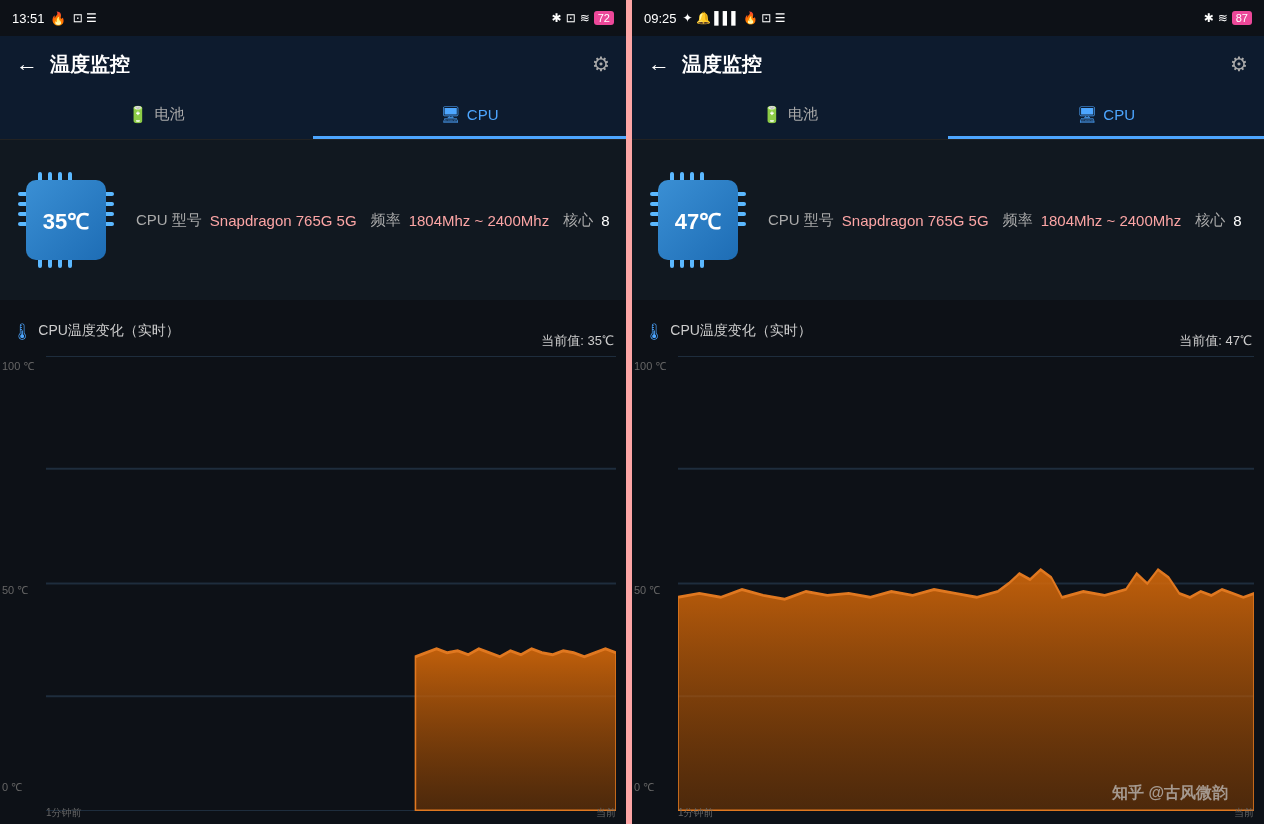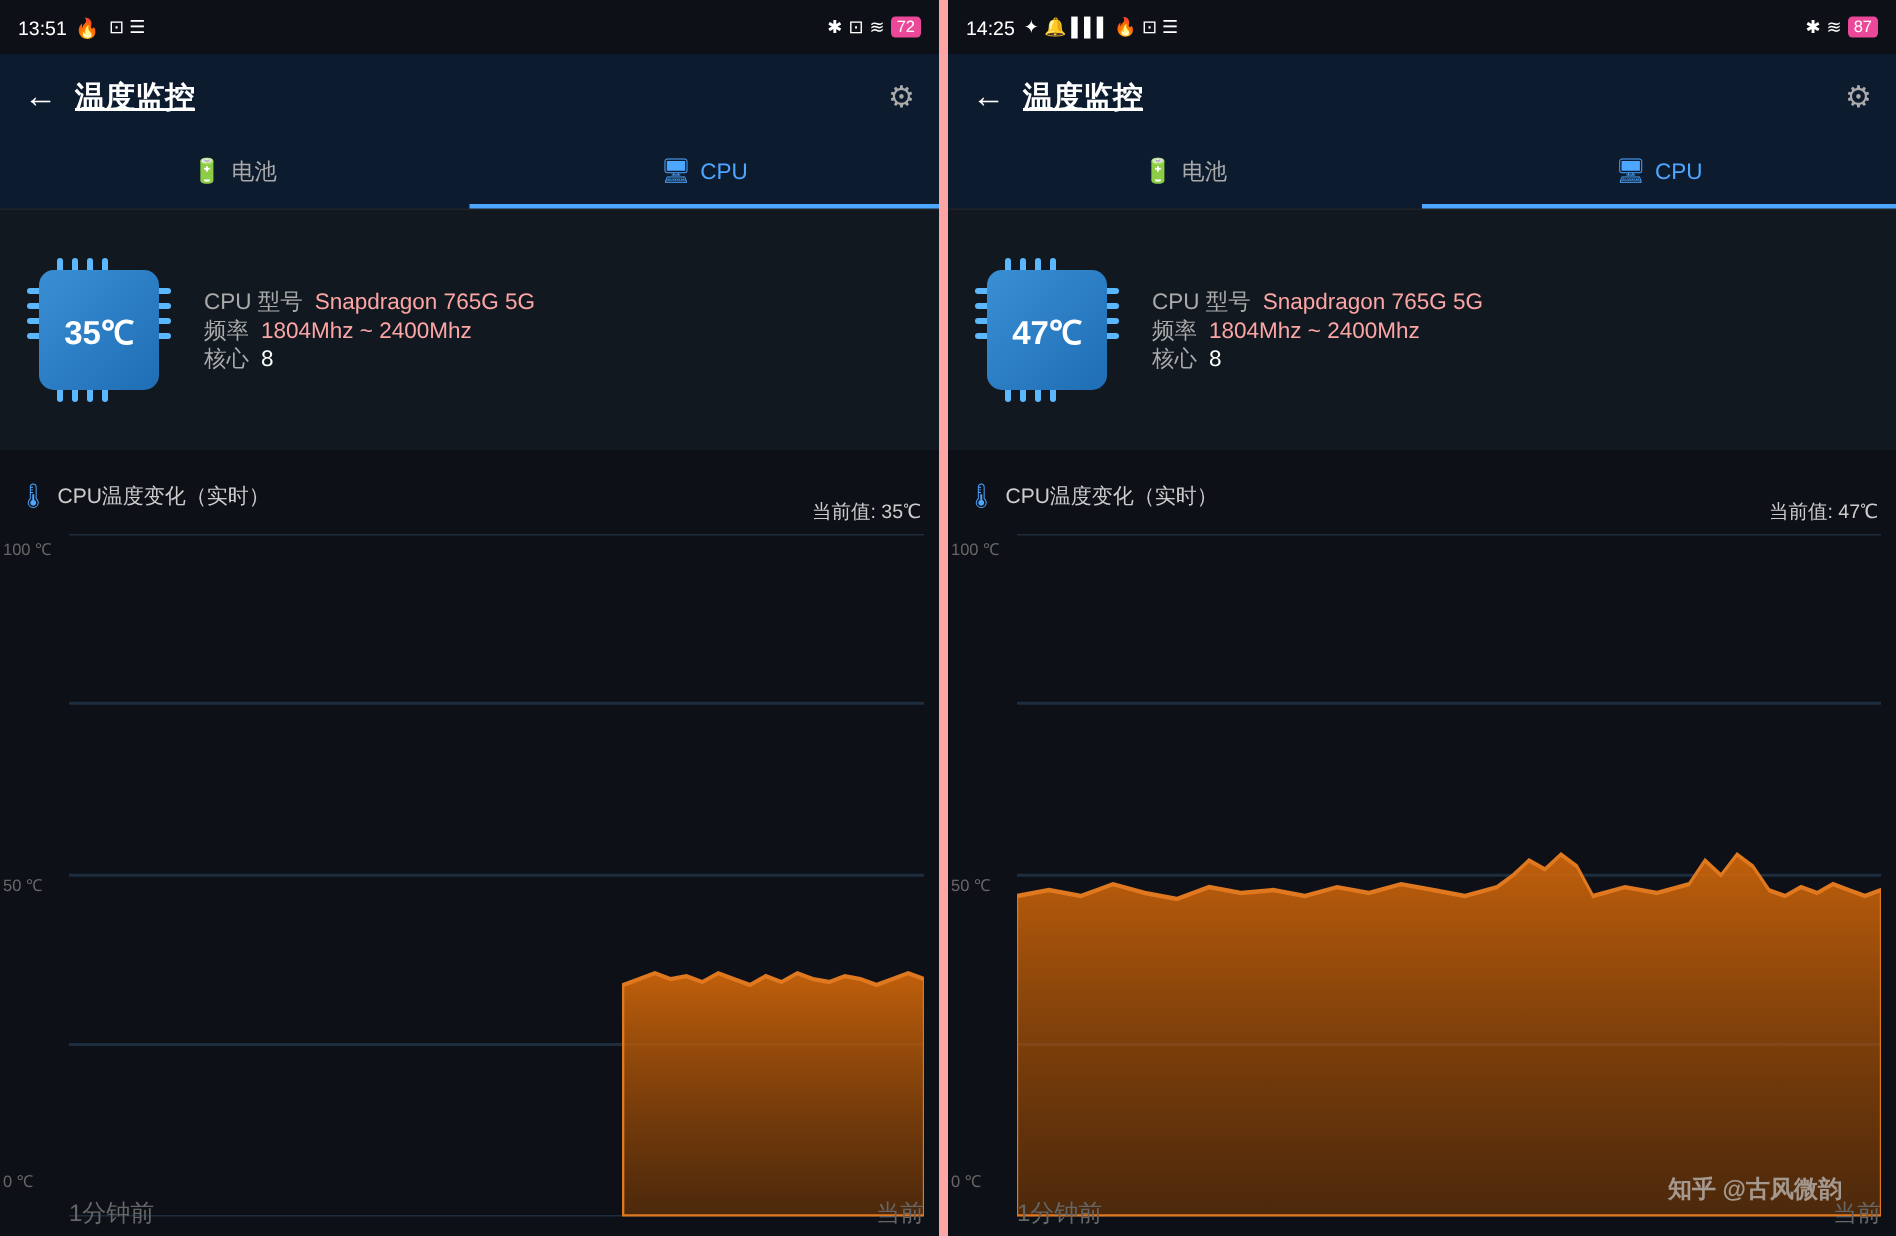--- a/index.html
+++ b/index.html
@@ -47,21 +47,21 @@
     .app-header {
       height: 56px;
       background: #0d1b2e;
       display: flex;
       align-items: center;
       padding: 0 16px;
       justify-content: space-between;
     }
     .header-left { display: flex; align-items: center; gap: 12px; }
     .back-arrow { color: #fff; font-size: 22px; cursor: pointer; }
-    .header-title { color: #fff; font-size: 20px; font-weight: bold; text-decoration: underline; }
+    .header-title { color: #fff; font-size: 20px; font-weight: bold; }
     .gear-icon { color: #aaa; font-size: 20px; cursor: pointer; }
 
     
     .tab-bar {
       height: 48px;
       background: #0d1b2e;
       display: flex;
       border-bottom: 1px solid #222;
     }
     .tab {
@@ -141,21 +141,22 @@
       width: 4px;
       height: 10px;
       background: #5bb8ff;
       border-radius: 2px;
     }
 
     
     .cpu-details {
       flex: 1;
       display: flex;
-      flex-direction: column;
+      flex-direction: row;
+      gap: 14px;
       color: #ccc;
       font-size: 15px;
     }
     .cpu-detail-row { display: flex; align-items: center; gap: 8px; }
     .cpu-detail-label { color: #aaa; }
     .cpu-detail-value { color: #fca5a5; font-weight: 500; }
     .cpu-detail-value-white { color: #fff; font-weight: 500; }
 
     
     .chart-section {
@@ -199,21 +200,21 @@
 
     .chart-label-left {
       position: absolute;
       left: 2px;
       font-size: 11px;
       color: #666;
     }
     .chart-label-bottom {
       position: absolute;
       bottom: 4px;
-      font-size: 16px;
+      font-size: 10px;
       color: #666;
     }
 
     .label-left-100 { top: 2px; }
     .label-left-50 { top: calc(50% - 8px); }
     .label-left-0 { bottom: 30px; }
 
     .label-bottom-left { left: 46px; }
     .label-bottom-right { right: 10px; }
 
@@ -391,21 +392,21 @@
       </svg>
     </div>
   </div>
 </div>
 
 <div class="right-panel-wrapper">
   <div class="phone-panel" style="width:632px; border-right: none;">
 
     <div class="status-bar">
       <div class="status-left">
-        <span>14:25</span>
+        <span>09:25</span>
         <span style="font-size:12px;">✦ 🔔 ▌▌▌ 🔥 ⊡ ☰</span>
       </div>
       <div class="status-right">
         <span>✱</span>
         <span>≋</span>
         <div class="battery-badge">87</div>
       </div>
     </div>
 
     <div class="app-header">

